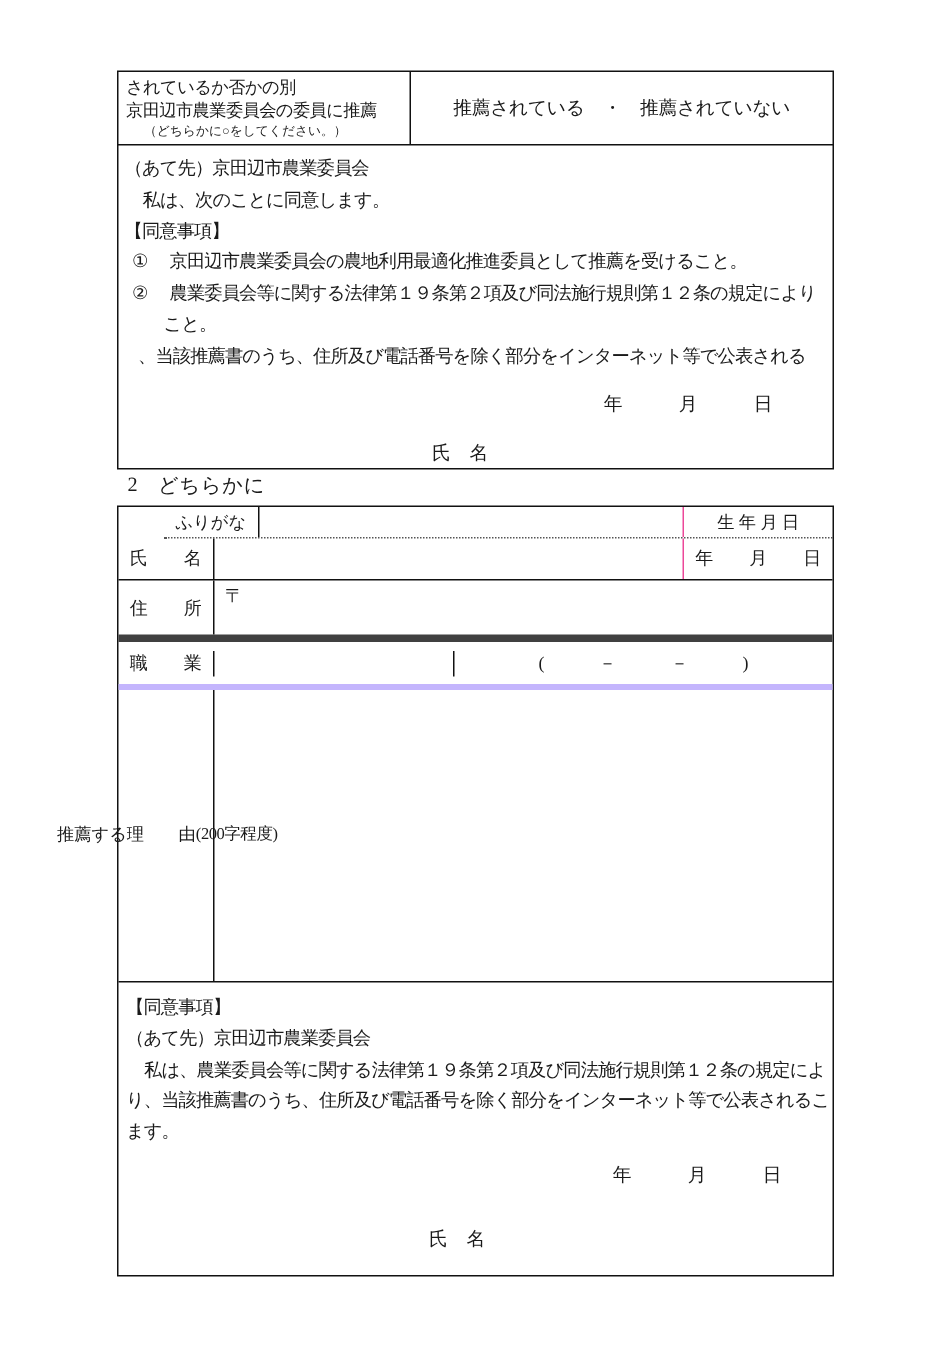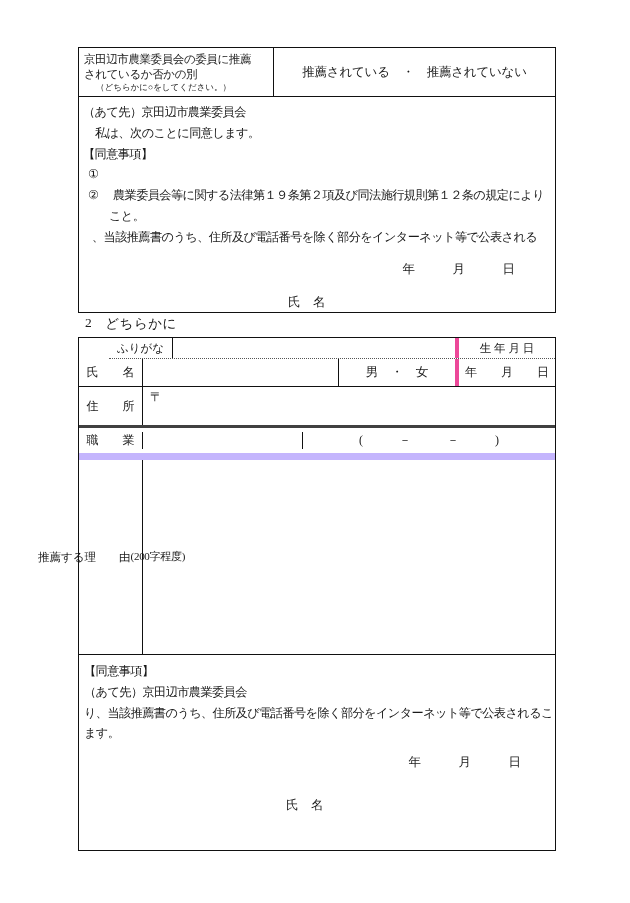--- a/index.html
+++ b/index.html
@@ -37,29 +37,29 @@
 
   
   .sec2-heading { position: absolute; left: 85px; top: 315px; display: flex; font-size: 13.5px; letter-spacing: 0.5px; }
   .sec2-heading .num { margin-right: 13px; }
 
   
   .rec-table { position: absolute; left: 78px; top: 337px; width: 478px; height: 514px; display: flex; flex-direction: column; }
   .trow { display: flex; flex: 0 0 auto; }
   .row-furigana { height: 21px; border-bottom: 1px dotted #555; margin-left: 30px; }
   .row-name { height: 28px; border-bottom: 1px solid #111; }
-  .row-address { height: 41px; border-bottom: 3px solid #404040; }
-  .row-job { height: 32px; border-bottom: 7px solid #c4b5fd; align-items: center; }
+  .row-address { height: 41px; border-bottom: 5px solid #404040; }
+  .row-job { height: 32px; border-bottom: 4px solid #c4b5fd; align-items: center; }
   .row-reason { height: 195px; border-bottom: 1px solid #111; }
   .row-consent2 { flex: 1 1 auto; display: block; padding: 6px 8px 0 5px; }
 
   .c-label { width: 64px; flex: 0 0 auto; border-right: 1px solid #111; display: flex; align-items: center; justify-content: center; font-size: 12px; white-space: nowrap; }
   .c-fill { flex: 1 1 auto; }
   .c-gender { width: 117px; flex: 0 0 auto; border-left: 1px solid #111; display: flex; align-items: center; justify-content: center; white-space: nowrap; }
-  .c-birth { width: 100px; flex: 0 0 auto; border-left: 4px solid #ec4899; display: flex; align-items: center; justify-content: center; white-space: nowrap; font-size: 11.5px; }
+  .c-birth { width: 100px; flex: 0 0 auto; border-left: 1px solid #ec4899; display: flex; align-items: center; justify-content: center; white-space: nowrap; font-size: 11.5px; }
   .c-address { flex: 1 1 auto; padding: 2px 4px 0 7px; font-size: 12.5px; }
   .c-jobfill { width: 159px; flex: 0 0 auto; }
   .c-phonelabel { width: 76px; flex: 0 0 auto; border-left: 1px solid #111; display: flex; align-items: center; justify-content: center; white-space: nowrap; font-size: 12px; }
   .c-phoneval { flex: 1 1 auto; border-left: 1px solid #111; display: flex; align-items: center; justify-content: center; white-space: nowrap; font-size: 12px; }
   .reason-label-stack { display: flex; align-items: flex-start; padding-left: 2px; }
   .reason-label-stack .rl { font-size: 11.5px; line-height: 19px; white-space: nowrap; }
   .reason-label-stack .rs { font-size: 11px; line-height: 17px; white-space: nowrap; letter-spacing: -0.3px; }
 
   
   .blank-underline { display: inline-block; width: 114px; height: 13px; border-bottom: 1px solid #1a1a1a; }
@@ -67,33 +67,34 @@
   .date-line-2 { text-align: right; padding-right: 26px; margin-top: 10px; font-size: 12.5px; letter-spacing: 0; }
   .name-line-2 { padding-left: 202px; margin-top: 26px; font-size: 12.5px; letter-spacing: 0; }
 </style>
 </head>
 <body>
 
 <div class="page">
 
   <div class="status-box bx">
     <div class="status-label-cell">
+      <div class="l">されているか否かの別</div>
       <div class="l">京田辺市農業委員会の委員に推薦</div>
-      <div class="l">されているか否かの別</div>
       <div class="n">（どちらかに○をしてください。）</div>
     </div>
     <div class="status-options-cell">推薦されている　・　推薦されていない</div>
   </div>
 
   <div class="consent1-box bx">
     <div class="jline">（あて先）京田辺市農業委員会</div>
     <div class="jline indent-1">私は、次のことに同意します。</div>
     <div class="jline">【同意事項】</div>
     <div class="jline item-row">
       <span class="item-marker">①</span>
+      <span class="item-text">京田辺市農業委員会の農地利用最適化推進委員として推薦を受けること。</span>
     </div>
     <div class="jline item-row">
       <span class="item-marker">②</span>
       <span class="item-text">農業委員会等に関する法律第１９条第２項及び同法施行規則第１２条の規定により</span>
     </div>
     <div class="jline cont-line-b">こと。</div>
     <div class="jline cont-line-a">、当該推薦書のうち、住所及び電話番号を除く部分をインターネット等で公表される</div>
     <div class="date-line-1">年　　　月　　　日</div>
     <div class="name-line-1">氏　名</div>
   </div>
@@ -107,21 +108,20 @@
 
     <div class="trow row-furigana">
       <div class="c-label" style="font-size:11.5px;">ふりがな</div>
       <div class="c-fill"></div>
       <div class="c-birth">生 年 月 日</div>
     </div>
 
     <div class="trow row-name">
       <div class="c-label">氏　　名</div>
       <div class="c-fill"></div>
-      <div class="c-gender" style="font-size:12.5px;">男　・　女</div>
       <div class="c-birth" style="font-size:12px;">年　　月　　日</div>
     </div>
 
     <div class="trow row-address">
       <div class="c-label">住　　所</div>
       <div class="c-address">
         <span>〒</span>
       </div>
     </div>
 
@@ -138,20 +138,21 @@
           <div class="rl">理　　由</div>
           <div class="rs">(200字程度)</div>
         </div>
       </div>
       <div class="c-fill"></div>
     </div>
 
     <div class="row-consent2">
       <div class="jline">【同意事項】</div>
       <div class="jline">（あて先）京田辺市農業委員会</div>
+      <div class="jline indent-1">私は、農業委員会等に関する法律第１９条第２項及び同法施行規則第１２条の規定によ</div>
       <div class="jline">り、当該推薦書のうち、住所及び電話番号を除く部分をインターネット等で公表されるこ</div>
       <div class="jline">ます。</div>
       <div class="date-line-2">年　　　月　　　日</div>
       <div class="name-line-2">氏　名</div>
     </div>
 
   </div>
 
 </div>
 

